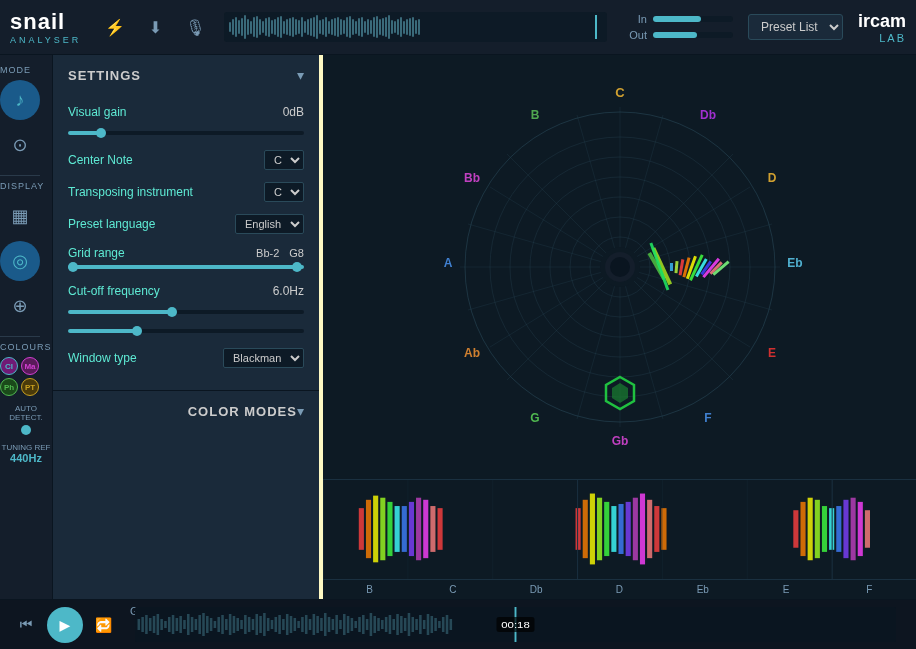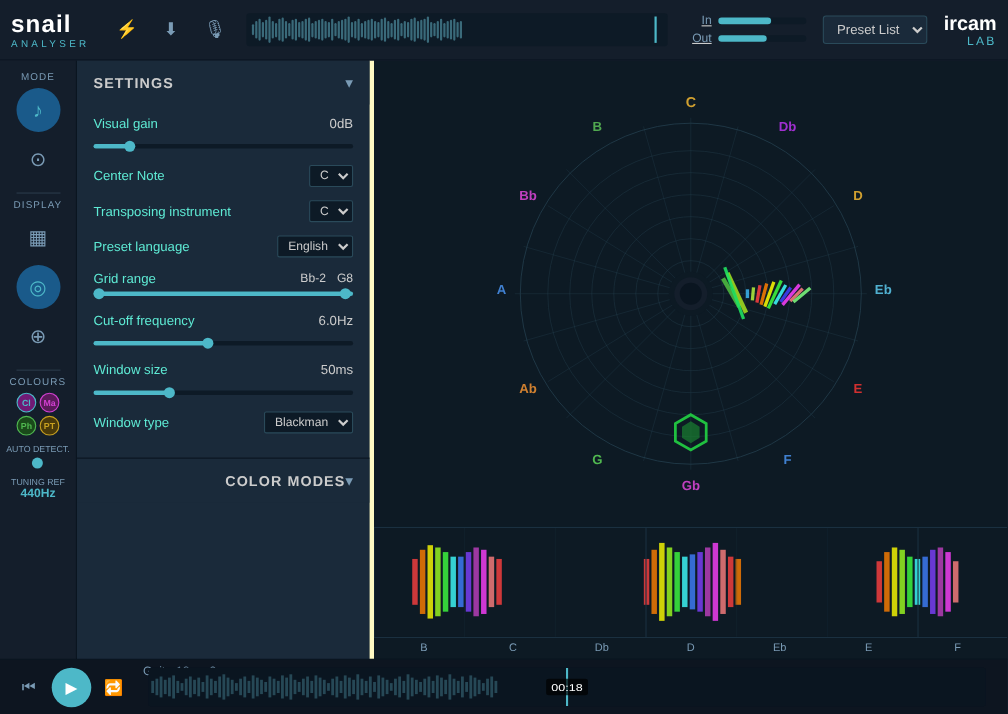--- a/index.html
+++ b/index.html
@@ -90,21 +90,20 @@
       transform: translateY(-50%);
       width: 2px;
       height: 80%;
       background: #4db8c8;
     }
     .io-area {
       display: flex;
       flex-direction: column;
       gap: 4px;
       margin-right: 15px;
-      text-decoration: underline;
     }
     .io-row {
       display: flex;
       align-items: center;
       gap: 6px;
       font-size: 11px;
       color: #7a9bb5;
     }
     .io-label {
       width: 25px;
@@ -152,25 +151,24 @@
 
     
     .main-content {
       flex: 1;
       display: flex;
       overflow: hidden;
     }
 
     
     .left-sidebar {
-      width: 70px;
+      width: 53px;
       background: #141e2b;
       display: flex;
       flex-direction: column;
-      align-items: center;
       padding: 10px 0;
       border-right: 1px solid #0a1520;
       flex-shrink: 0;
     }
     .sidebar-section-label {
       font-size: 9px;
       color: #7a9bb5;
       letter-spacing: 1px;
       margin-bottom: 5px;
       text-transform: uppercase;
@@ -650,24 +648,20 @@
         <span class="setting-label">Cut-off frequency</span>
         <span class="setting-value">6.0Hz</span>
       </div>
       <div class="slider-row">
         <div class="slider-track">
           <div class="slider-fill" style="width:45%; background:#4db8c8;"></div>
           <div class="slider-thumb" style="left:42%; background:#4db8c8;"></div>
         </div>
       </div>
 
-      <div class="setting-row">
-        <span class="setting-label">Window size</span>
-        <span class="setting-value">50ms</span>
-      </div>
       <div class="slider-row">
         <div class="slider-track">
           <div class="slider-fill" style="width:30%; background:#4db8c8;"></div>
           <div class="slider-thumb" style="left:27%; background:#4db8c8;"></div>
         </div>
       </div>
 
       <div class="setting-row">
         <span class="setting-label">Window type</span>
         <select class="setting-select">

